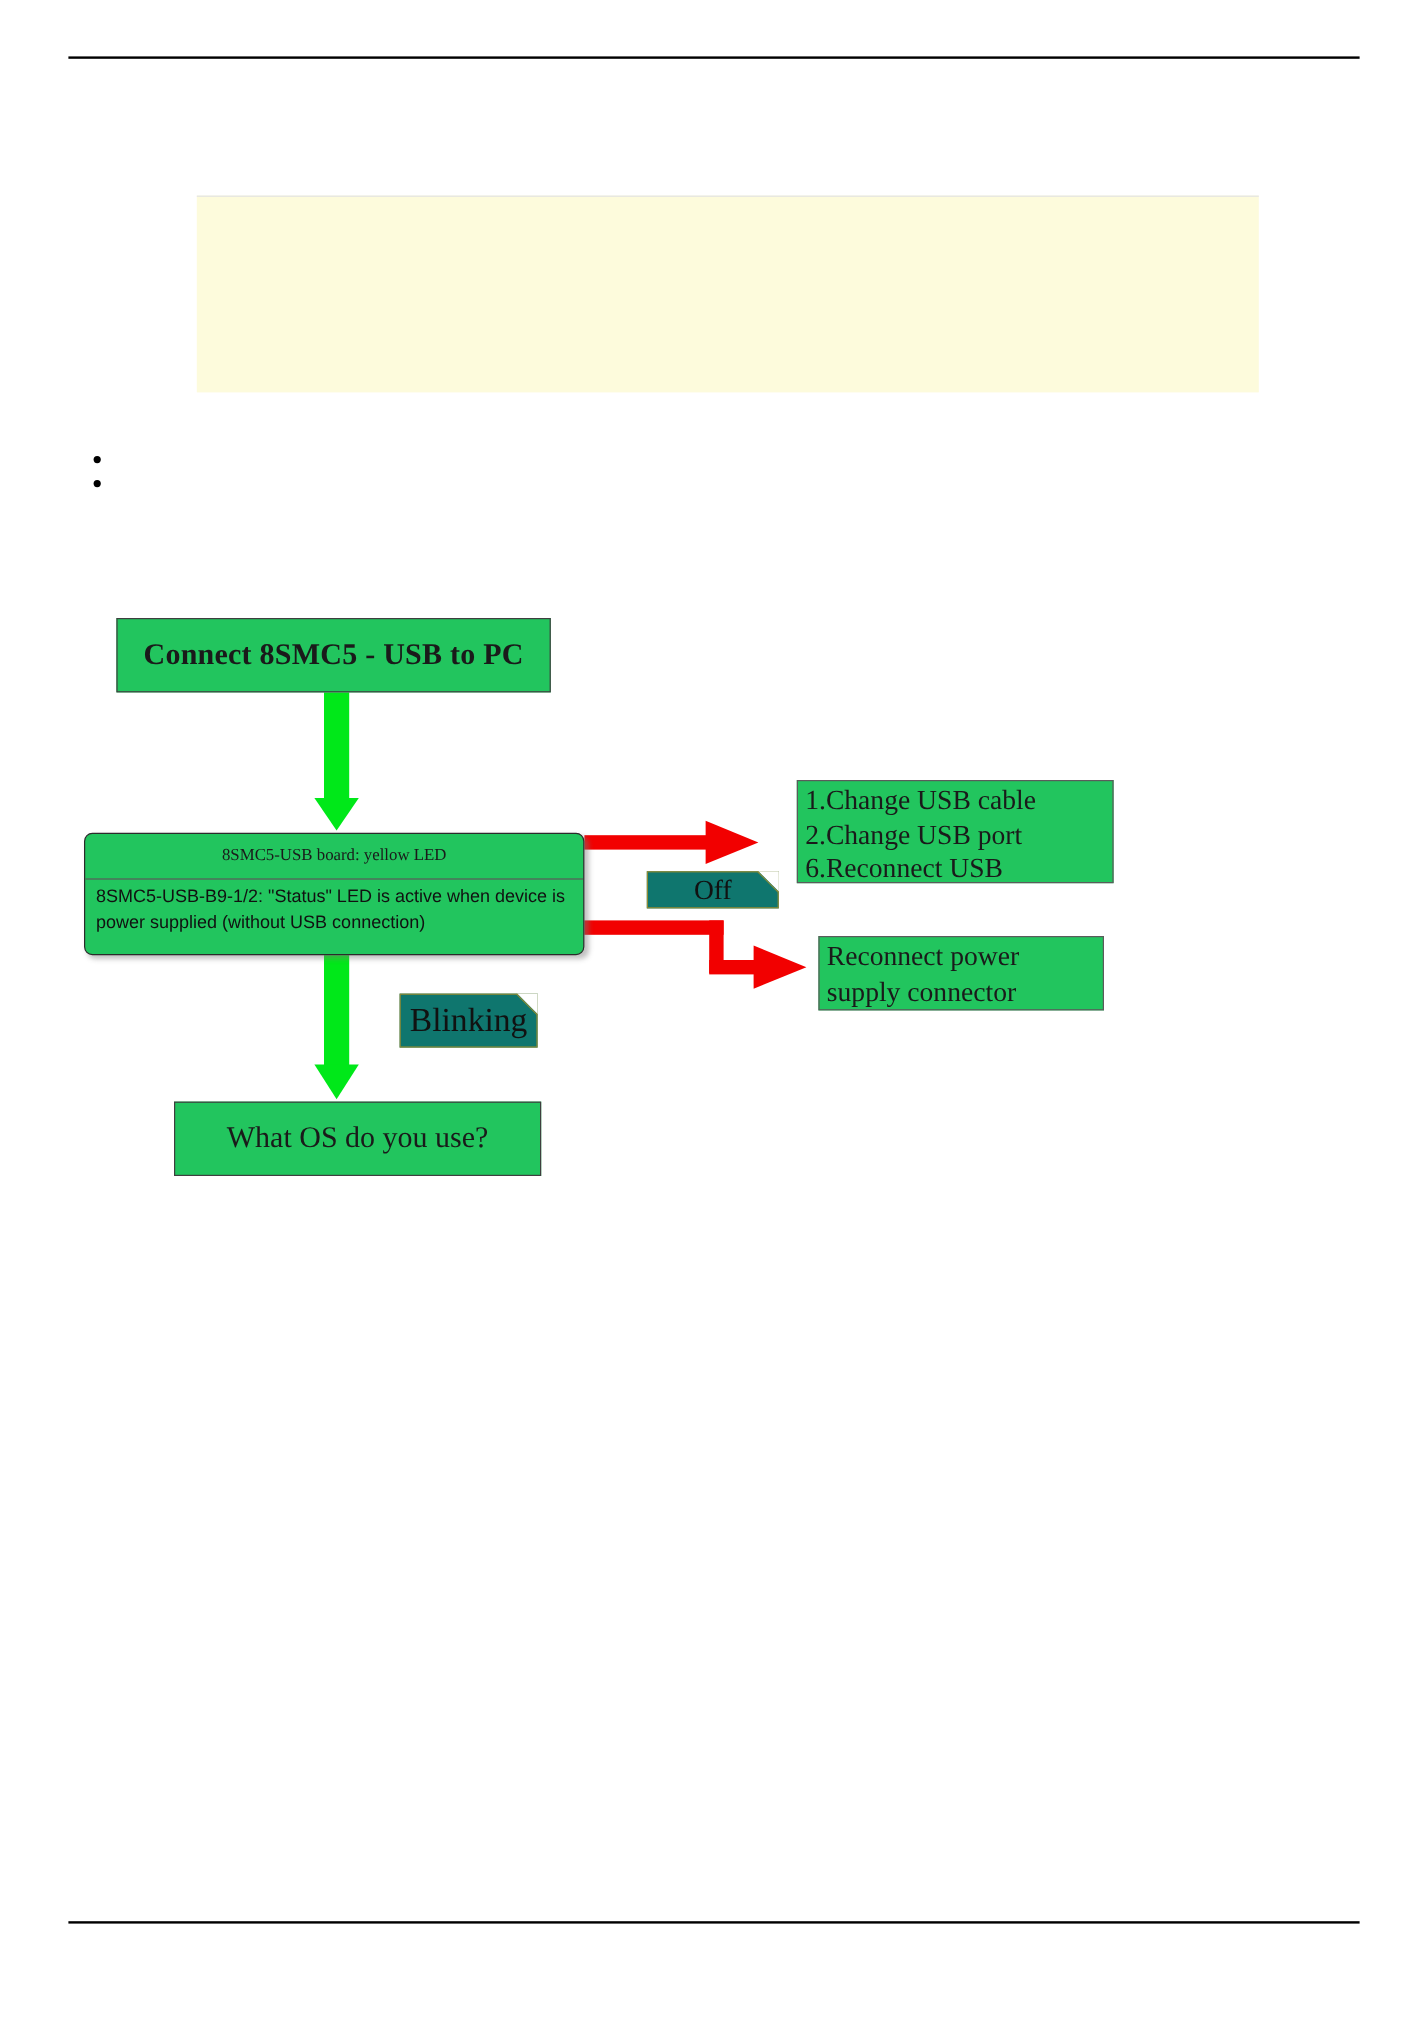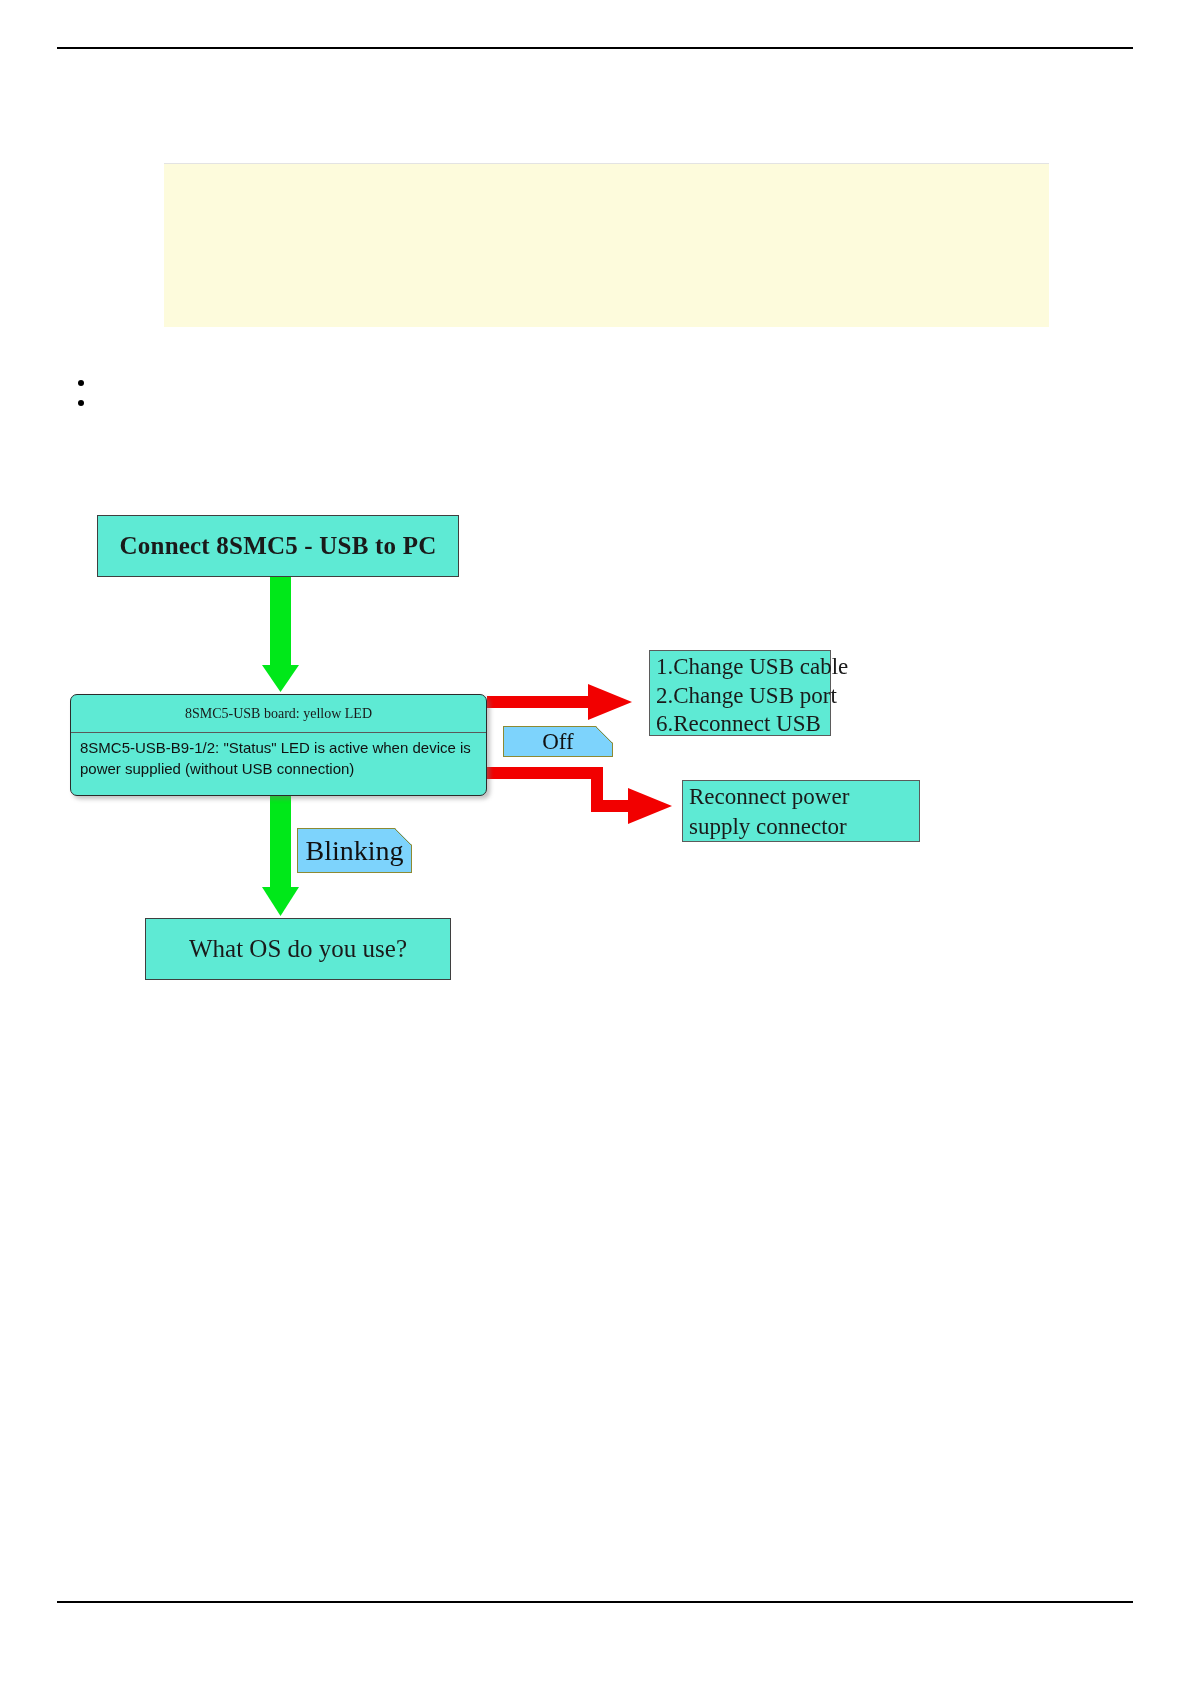--- a/index.html
+++ b/index.html
@@ -72,21 +72,21 @@
     position: absolute;
     left: 0;
     top: 470px;
     width: 1190px;
     height: 560px;
   }
 
   .node {
     position: absolute;
     box-sizing: border-box;
-    background: #5eead4;
+    background: #22c55e;
     color: #1a1a1a;
   }
 
   
   .node-start {
     left: 97px;
     top: 45px;
     width: 362px;
     height: 62px;
     border: 1.5px solid #3f3f3f;
@@ -138,23 +138,23 @@
     border: 1.5px solid #3f3f3f;
     font-family: "Liberation Serif", serif;
     font-size: 25px;
     display: flex;
     align-items: center;
     justify-content: center;
   }
 
   
   .node-actions {
-    left: 649px;
+    left: 664px;
     top: 180px;
-    width: 182px;
+    width: 264px;
     height: 86px;
     border: 1.5px solid #5b5b5b;
     font-family: "Liberation Serif", serif;
     font-size: 23px;
     line-height: 28.5px;
     padding: 2px 0 0 6px;
     white-space: nowrap;
   }
   .node-power {
     left: 682px;
@@ -164,28 +164,29 @@
     border: 1.5px solid #5b5b5b;
     font-family: "Liberation Serif", serif;
     font-size: 23px;
     line-height: 30px;
     padding: 1px 0 0 6px;
   }
 
   
   .sticky {
     position: absolute;
-    background: #7dd3fc;
+    background: #0f766e;
     border: 1px solid #8d8a33;
     font-family: "Liberation Serif", serif;
     color: #111;
     display: flex;
     align-items: center;
     justify-content: center;
     box-sizing: border-box;
+    margin-left: 36px;
   }
   .sticky .fold {
     position: absolute;
     right: -1px;
     top: -1px;
     width: 0;
     height: 0;
     border-left: 17px solid transparent;
     border-top: 17px solid #ffffff;
   }

